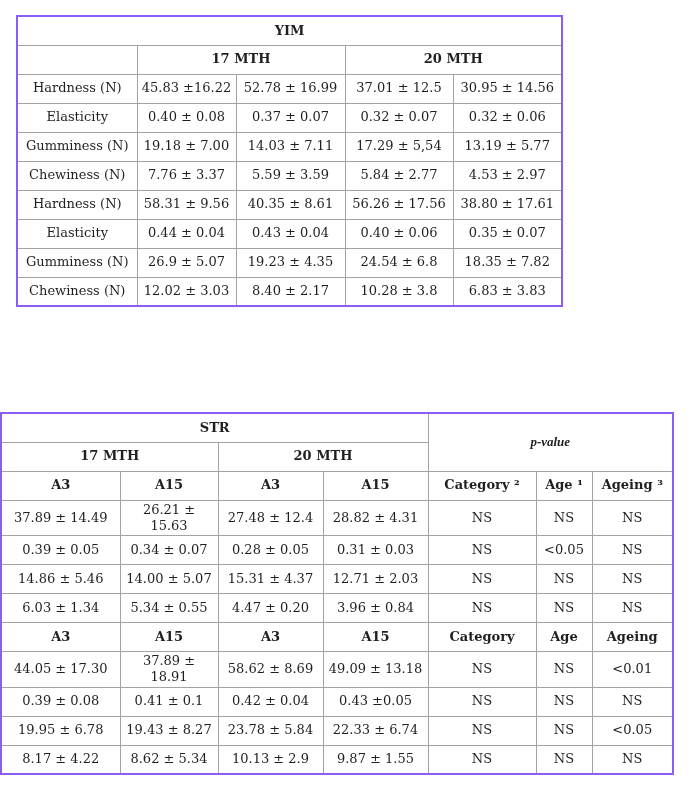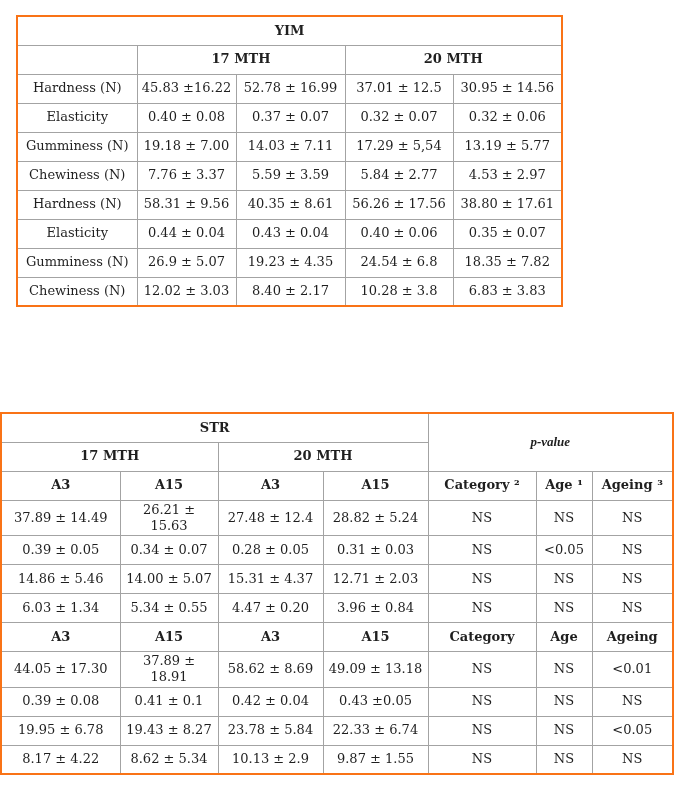--- a/index.html
+++ b/index.html
@@ -10,21 +10,21 @@
     height: 795px;
     font-family: "DejaVu Serif", serif;
     color: #1f1f1f;
     position: relative;
   }
   table.t {
     border-collapse: collapse;
     table-layout: fixed;
     position: absolute;
     background: #ffffff;
-    border: 2px solid #f97316;
+    border: 2px solid #8b5cf6;
   }
   table.t td {
     border: 1px solid #a3a3a3;
     text-align: center;
     vertical-align: middle;
     padding: 1px 3px;
     font-size: 13px;
     height: 29px;
     box-sizing: border-box;
     line-height: 1.25;
@@ -144,21 +144,21 @@
       <td class="hdr">A15</td>
       <td class="hdr">Category ²</td>
       <td class="hdr">Age ¹</td>
       <td class="hdr">Ageing ³</td>
     </tr>
     <tr>
       <td class="val">37.89 ± 14.49</td>
       <td class="val">26.21 ±
 15.63</td>
       <td class="val">27.48 ± 12.4</td>
-      <td class="val">28.82 ± 5.24</td>
+      <td class="val">28.82 ± 4.31</td>
       <td class="pval">NS</td>
       <td class="pval">NS</td>
       <td class="pval">NS</td>
     </tr>
     <tr>
       <td class="val">0.39 ± 0.05</td>
       <td class="val">0.34 ± 0.07</td>
       <td class="val">0.28 ± 0.05</td>
       <td class="val">0.31 ± 0.03</td>
       <td class="pval">NS</td>

